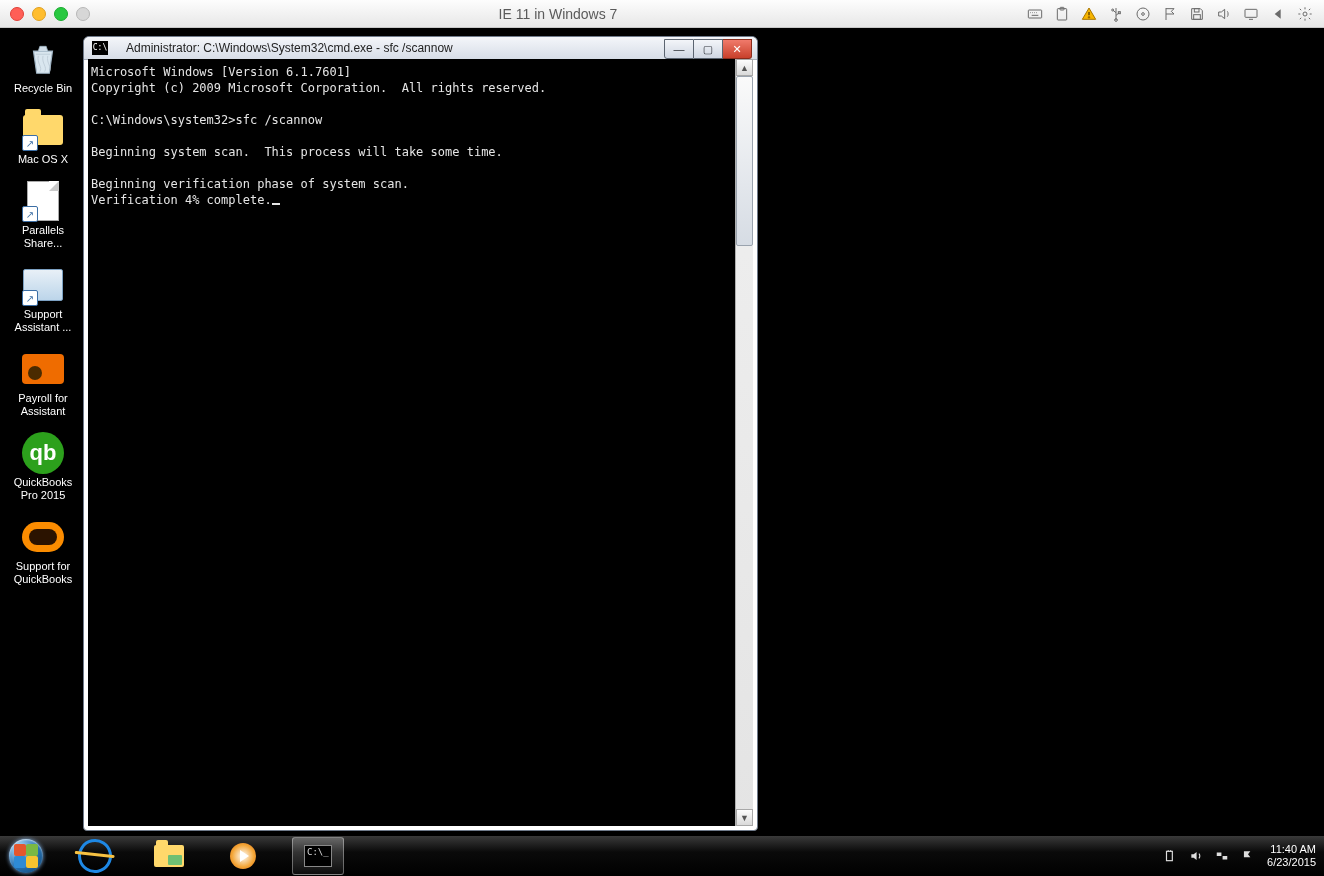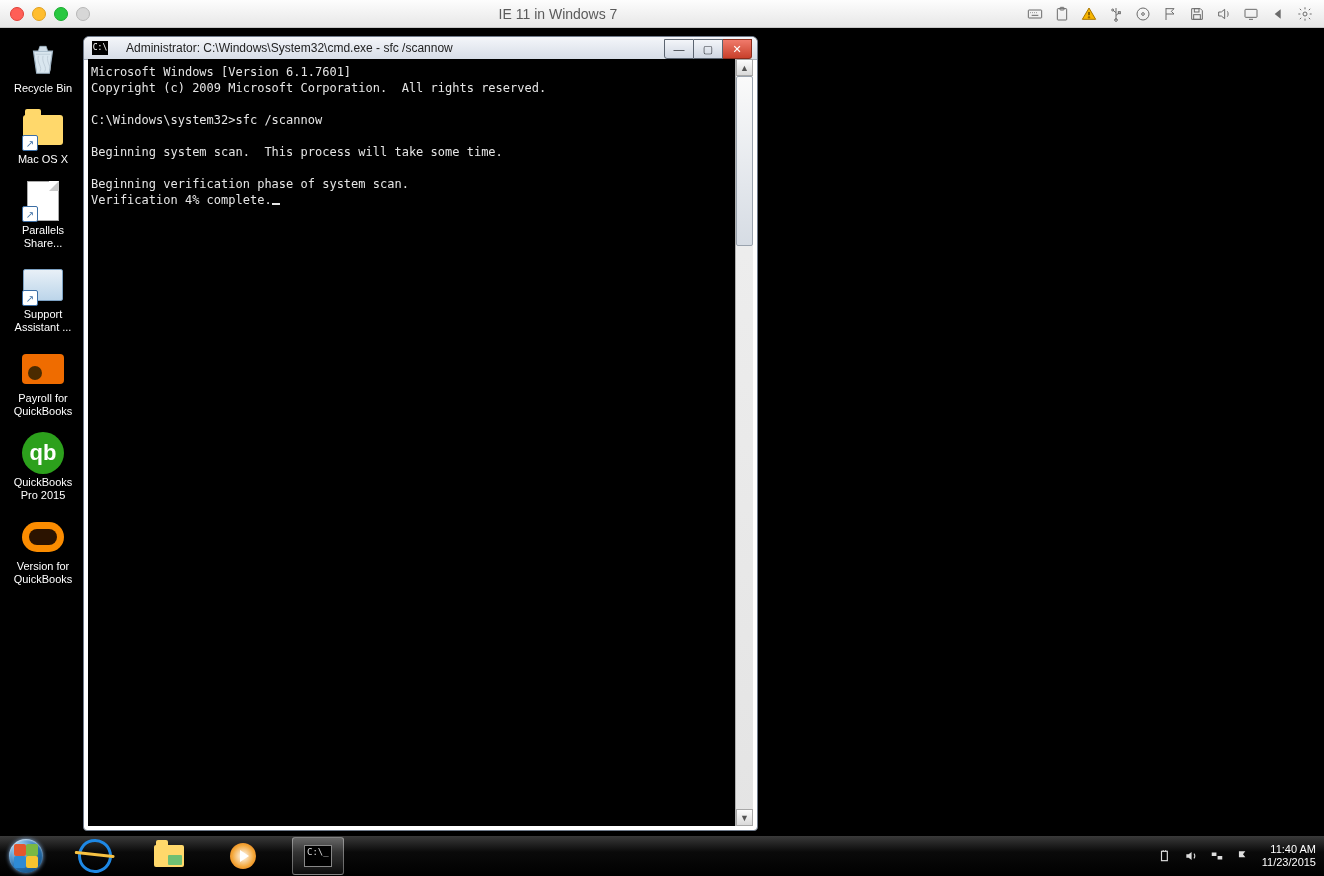--- a/index.html
+++ b/index.html
@@ -205,34 +205,34 @@
           <span class="shortcut-arrow">↗</span>
         </div>
       <div class="lbl" style="white-space:pre;">Support
 Assistant ...</div>
     </div>
     <div class="di">
       <div class="ic rel">
           <div class="orange-sq"></div>
         </div>
       <div class="lbl" style="white-space:pre;">Payroll for
-QuickBooks</div>
+Assistant</div>
     </div>
     <div class="di">
       <div class="ic">
           <div class="qb-circle">qb</div>
         </div>
       <div class="lbl" style="white-space:pre;">QuickBooks
 Pro 2015</div>
     </div>
     <div class="di">
       <div class="ic">
           <div class="life"></div>
         </div>
-      <div class="lbl" style="white-space:pre;">Version for
+      <div class="lbl" style="white-space:pre;">Support for
 QuickBooks</div>
     </div>
   </div>
 
   <div class="cmd-win">
     <div class="cmd-titlebar">
       <div class="cmd-ico"></div>
       <div class="cmd-title">Administrator: C:\Windows\System32\cmd.exe - sfc  /scannow</div>
       <div class="win-btns">
         <div class="wbtn">—</div>
@@ -300,18 +300,18 @@
             <rect x="13" y="12" width="8" height="6"></rect>
           </svg>
         </span>
       <span class="tri">
           <svg width="14" height="14" viewBox="0 0 24 24" fill="#ddd">
             <path d="M5 20 L5 4 L16 4 L12 9 L16 14 L5 14"></path>
           </svg>
         </span>
       <div class="clock">
         <div>11:40 AM</div>
-        <div>11/23/2015</div>
+        <div>6/23/2015</div>
       </div>
     </div>
   </div>
 
 </div>
 
 </body></html>

